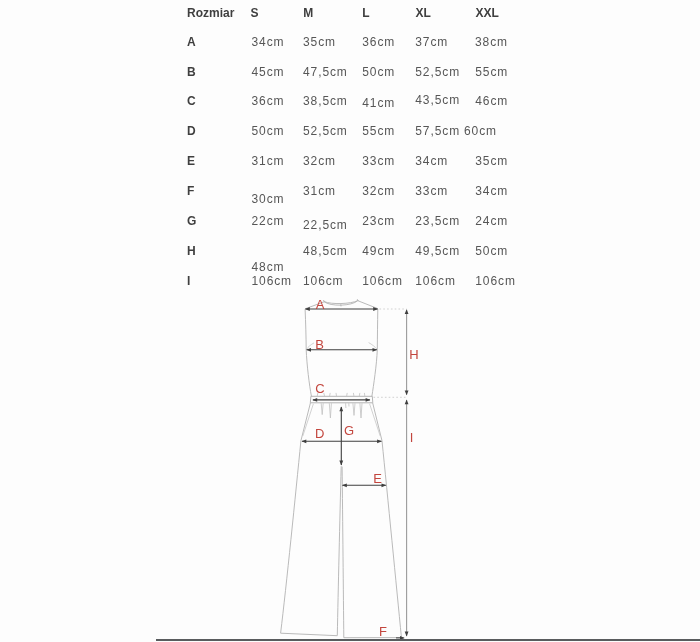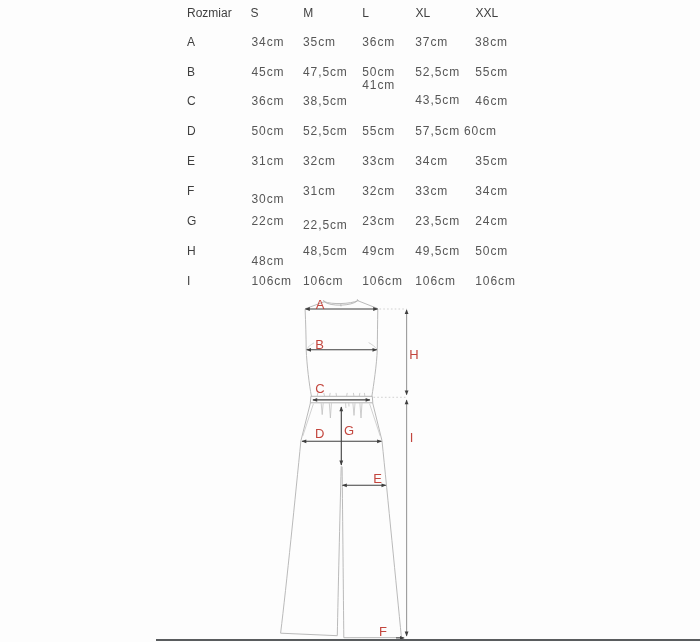--- a/index.html
+++ b/index.html
@@ -1,17 +1,17 @@
 <!DOCTYPE html>
 <html><head><meta charset="utf-8">
 <style>
 html,body{margin:0;padding:0}
 body{width:700px;height:642px;background:#fdfdfd;position:relative;overflow:hidden;
  font-family:"Liberation Sans",sans-serif}
-.hd{position:absolute;font-size:12px;font-weight:normal;color:#3f3f3f;line-height:14px;white-space:nowrap}
+.hd{position:absolute;font-size:12px;font-weight:bold;color:#3f3f3f;line-height:14px;white-space:nowrap}
 .dt{position:absolute;font-size:12px;color:#565656;line-height:14px;letter-spacing:0.9px;white-space:nowrap}
 </style></head>
 <body>
 
 <div>
     <div class="hd" style="left:187.0px;top:6.4px">Rozmiar</div>
 <div class="hd" style="left:250.5px;top:6.4px">S</div>
 <div class="hd" style="left:303.2px;top:6.4px">M</div>
 <div class="hd" style="left:362.3px;top:6.4px">L</div>
 <div class="hd" style="left:415.5px;top:6.4px">XL</div>
@@ -33,21 +33,21 @@
     <div class="dt" style="left:303.0px;top:64.5px">47,5cm</div>
     <div class="dt" style="left:362.3px;top:64.5px">50cm</div>
     <div class="dt" style="left:415.3px;top:64.5px">52,5cm</div>
     <div class="dt" style="left:475.3px;top:64.5px">55cm</div>
   </div>
 
 <div>
     <div class="hd" style="left:187.0px;top:94.4px">C</div>
     <div class="dt" style="left:251.5px;top:94.4px">36cm</div>
     <div class="dt" style="left:303.0px;top:94.4px">38,5cm</div>
-    <div class="dt" style="left:362.3px;top:78px">41cm</div>
+    <div class="dt" style="left:362.3px;top:96px">41cm</div>
     <div class="dt" style="left:415.3px;top:93px">43,5cm</div>
     <div class="dt" style="left:475.3px;top:94.4px">46cm</div>
   </div>
 
 <div>
     <div class="hd" style="left:187.0px;top:124.3px">D</div>
     <div class="dt" style="left:251.5px;top:124.3px">50cm</div>
     <div class="dt" style="left:303.0px;top:124.3px">52,5cm</div>
     <div class="dt" style="left:362.3px;top:124.3px">55cm</div>
     <div class="dt" style="left:415.3px;top:124.3px">57,5cm</div>
@@ -76,21 +76,21 @@
     <div class="hd" style="left:187.0px;top:214.0px">G</div>
     <div class="dt" style="left:251.5px;top:214.0px">22cm</div>
     <div class="dt" style="left:303.0px;top:218px">22,5cm</div>
     <div class="dt" style="left:362.3px;top:214.0px">23cm</div>
     <div class="dt" style="left:415.3px;top:214.0px">23,5cm</div>
     <div class="dt" style="left:475.3px;top:214.0px">24cm</div>
   </div>
 
 <div>
     <div class="hd" style="left:187.0px;top:243.9px">H</div>
-    <div class="dt" style="left:251.5px;top:254px">48cm</div>
+    <div class="dt" style="left:251.5px;top:260px">48cm</div>
     <div class="dt" style="left:303.0px;top:243.9px">48,5cm</div>
     <div class="dt" style="left:362.3px;top:243.9px">49cm</div>
     <div class="dt" style="left:415.3px;top:243.9px">49,5cm</div>
     <div class="dt" style="left:475.3px;top:243.9px">50cm</div>
   </div>
 
 <div>
     <div class="hd" style="left:187.0px;top:273.8px">I</div>
     <div class="dt" style="left:251.5px;top:273.8px">106cm</div>
     <div class="dt" style="left:303.0px;top:273.8px">106cm</div>

